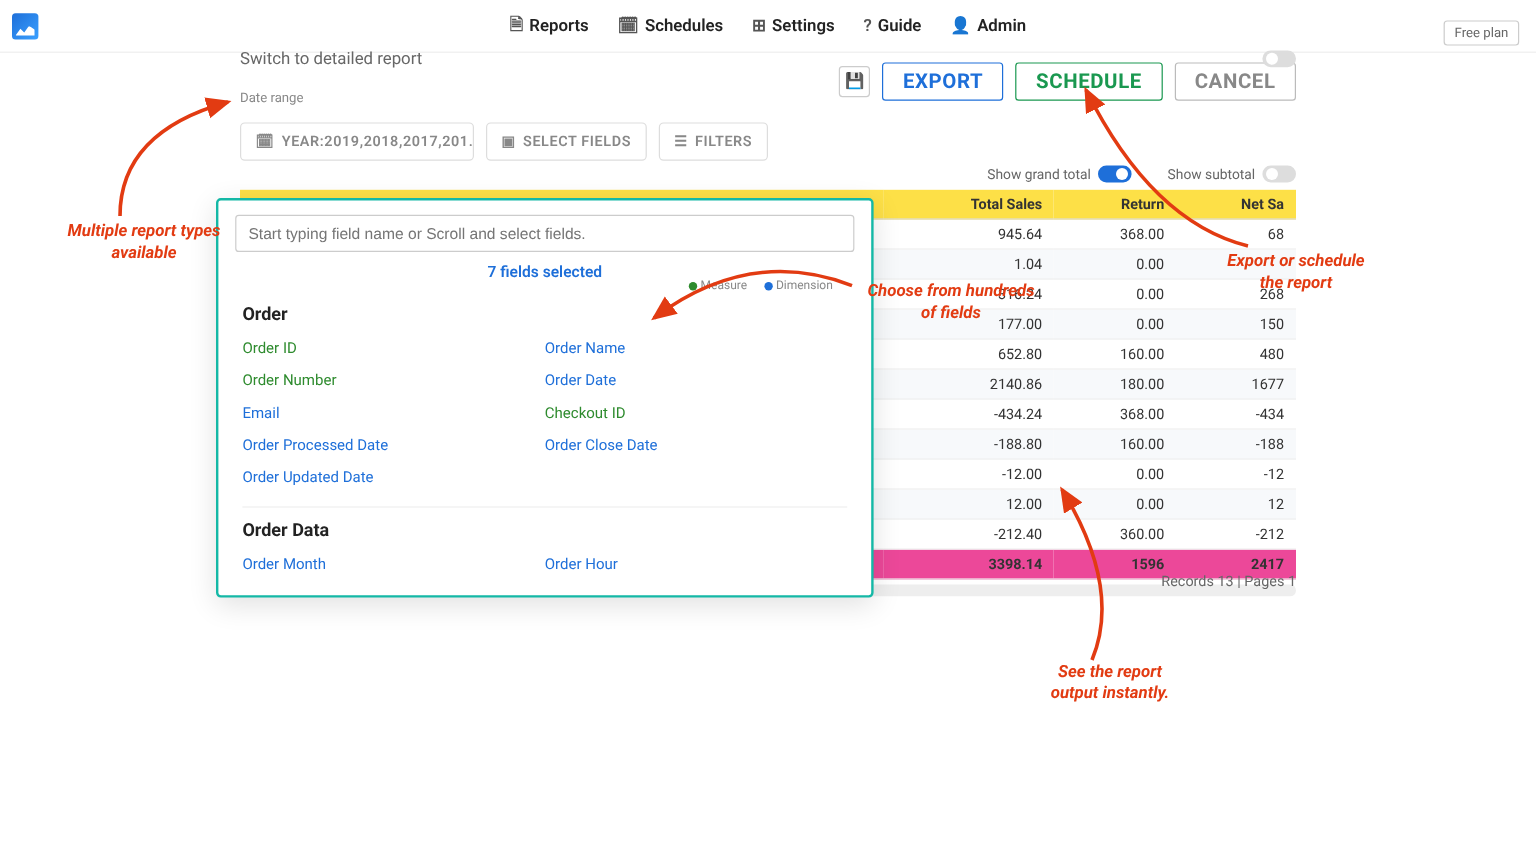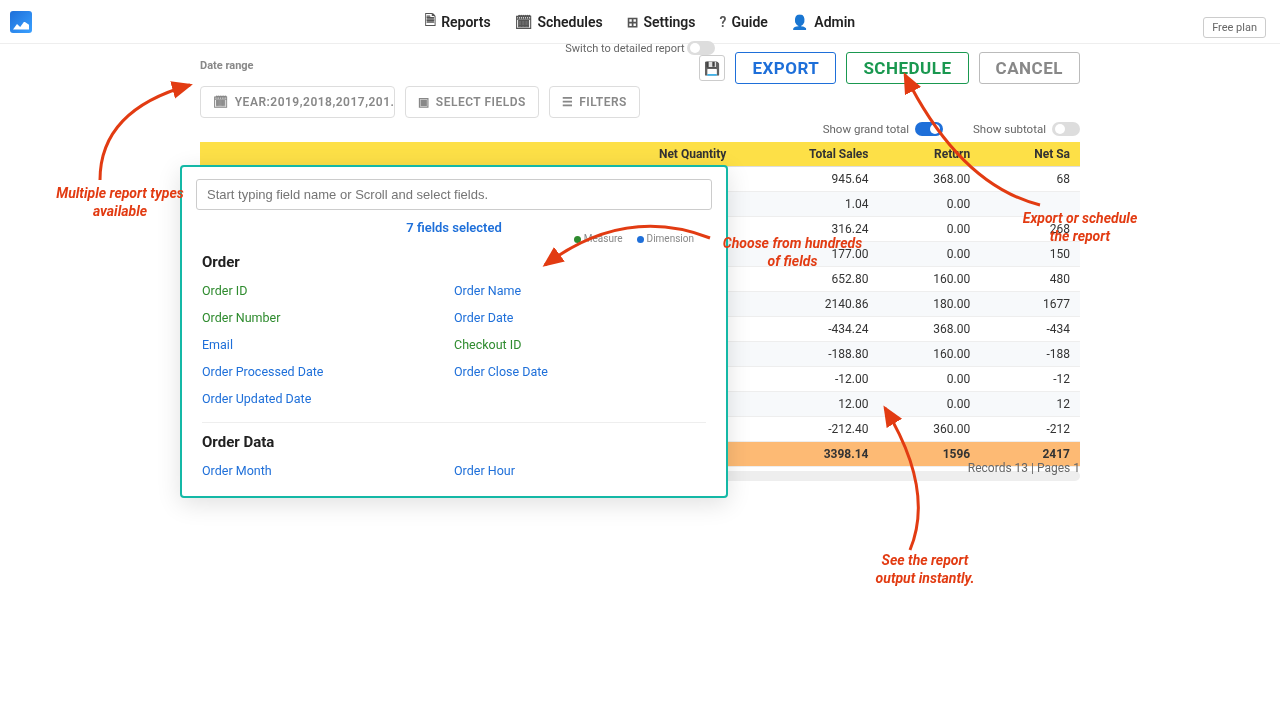--- a/index.html
+++ b/index.html
@@ -16,34 +16,34 @@
   .btn { border:1px solid; border-radius:3px; padding:5px 16px; font-weight:700; font-size:17px; letter-spacing:.5px; cursor:pointer; background:#fff; }
   .btn.export { border-color:#1e6fd9; color:#1e6fd9; }
   .btn.schedule { border-color:#1a9850; color:#1a9850; }
   .btn.cancel { border-color:#bbb; color:#888; }
   .content { position:relative; padding:0 200px; }
   .lbl { font-size:11px; color:#888; margin-bottom:3px; }
   .select { background:#1e6fd9; color:#fff; padding:5px 10px; border-radius:3px; width:125px; display:flex; justify-content:space-between; align-items:center; font-weight:600; font-size:13px; cursor:pointer; }
   .select .chev { font-size:9px; line-height:1; }
   .toolbar { display:flex; gap:10px; margin-top:14px; }
   .tool { border:1px solid #ddd; border-radius:4px; padding:8px 12px; color:#888; font-weight:600; font-size:12px; letter-spacing:.5px; display:flex; gap:6px; align-items:center; cursor:pointer; }
-  .switchrow { display:flex; justify-content:center; align-items:center; gap:2px; font-size:11px; color:#666; margin-top:-48px; margin-bottom:4px; }
+  .switchrow { display:flex; justify-content:space-between; align-items:center; gap:2px; font-size:14px; color:#666; margin-top:-48px; margin-bottom:4px; }
   .toggle { width:28px; height:14px; background:#ddd; border-radius:8px; position:relative; cursor:pointer; }
   .toggle:after { content:""; width:10px; height:10px; background:#fff; border-radius:50%; position:absolute; top:2px; left:3px; }
   .toggle.on { background:#1e6fd9; }
   .toggle.on:after { left:auto; right:3px; }
   .totals { display:flex; justify-content:flex-end; gap:30px; font-size:11.5px; color:#666; margin-top:4px; }
   .totals .tcell { display:flex; align-items:center; gap:6px; }
   .tablewrap { margin-top:6px; position:relative; width:880px; overflow:hidden; }
   table { border-collapse:collapse; width:100%; font-size:12px; }
   th { text-align:right; padding:5px 10px; font-weight:700; color:#333; border-bottom:1px solid #ddd; background:#fde047; }
   td { text-align:right; padding:5px 10px; border-bottom:1px solid #eee; }
   td.l { text-align:left; color:#555; }
   tr.alt td { background:#f7f9fb; }
-  tr.totalrow td { font-weight:700; background:#fdba74; }
+  tr.totalrow td { font-weight:700; background:#ec4899; }
   .scrollbar { height:10px; background:#eee; border-radius:5px; margin-top:4px; position:relative; }
   .scrollbar .thumb { position:absolute; height:10px; background:#bbb; border-radius:5px; left:0; width:55%; }
   .pager { display:flex; align-items:center; gap:0; margin:8px 0 0 470px; font-size:12px; }
   .pager .p { border:1px solid #ddd; padding:3px 8px; color:#666; cursor:pointer; margin-left:-1px; }
   .pager .p.active { background:#1e6fd9; color:#fff; border-color:#1e6fd9; }
   .reccount { position:absolute; right:200px; font-size:12px; color:#666; margin-top:-20px;}
   .dropdown { position:absolute; top:165px; left:180px; width:548px; background:#fff; border:2px solid #14b8a6; box-shadow:0 6px 24px rgba(0,0,0,.12); border-radius:4px; z-index:20; }
   .dropdown .searchrow { padding:12px 14px 0; }
   .dropdown input { width:100%; border:1px solid #ccc; border-radius:3px; padding:7px 10px; font-size:13px; color:#333; }
   .dropdown .sel { text-align:center; color:#1e6fd9; font-weight:600; padding:10px 0 2px; font-size:13px; }
@@ -97,21 +97,21 @@
   <div class="btn cancel">CANCEL</div>
 </div>
 
 <div class="content">
 
   <div class="switchrow">
     <span>Switch to detailed report</span>
     <div class="toggle"></div>
   </div>
 
-  <div class="lbl" style="margin-top:4px;font-weight:bold;">Date range</div>
+  <div class="lbl" style="margin-top:18px;">Date range</div>
   <div class="toolbar">
     <div class="tool" style="width:195px; overflow:hidden; white-space:nowrap;">
       <span>🗓</span>
       <span>YEAR:2019,2018,2017,201...</span>
     </div>
     <div class="tool">
       <span>▣</span>
       <span>SELECT FIELDS</span>
     </div>
     <div class="tool">

